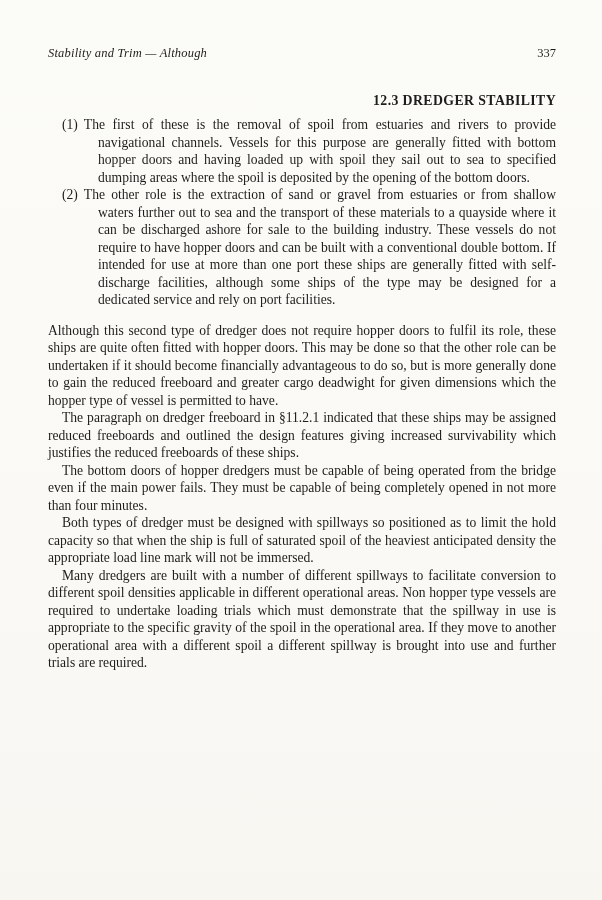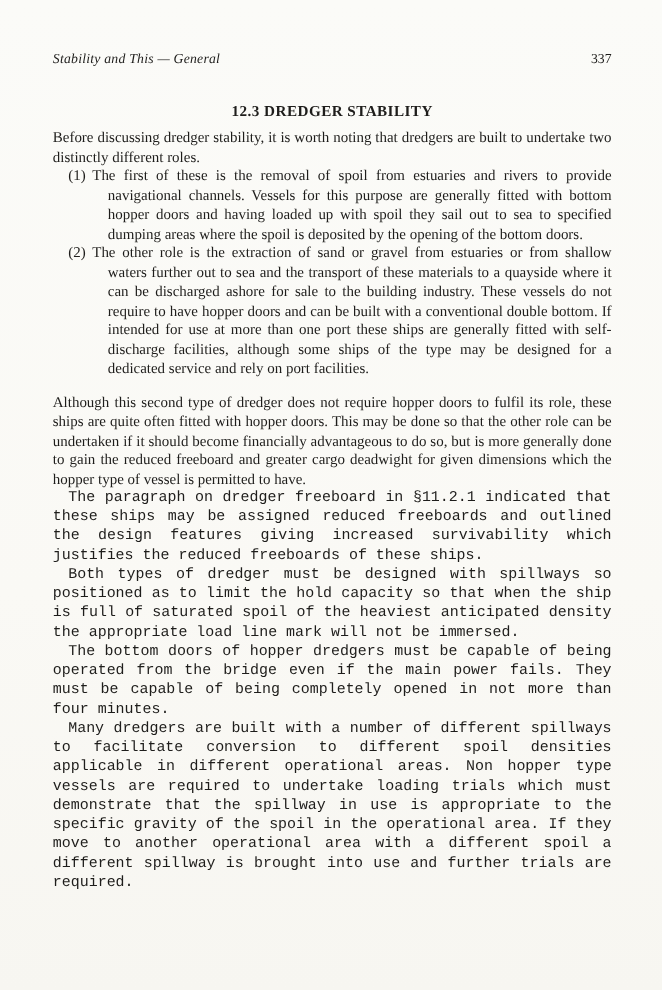--- a/index.html
+++ b/index.html
@@ -22,75 +22,74 @@
     display: flex;
     justify-content: space-between;
     align-items: baseline;
     font-size: 12.5px;
     margin-bottom: 0;
   }
   .running-title { font-style: italic; letter-spacing: 0.2px; }
   .page-number { font-style: normal; margin-top: 20px; }
   .section-heading {
     margin: 32px 0 0 0;
-    text-align: center;
+    text-align: right;
     font-size: 13.8px;
     font-weight: bold;
     letter-spacing: 0.4px;
   }
   .subsection-heading {
     margin: 29px 0 0 0;
     font-size: 13.8px;
     font-weight: normal;
     font-style: italic;
     letter-spacing: 0.2px;
   }
   .body-text {
     margin-top: 7px;
     font-size: 13.6px;
     line-height: 17.5px;
     text-align: justify;
   }
   .para { margin: 0; }
-  .para.indent { text-indent: 14px; font-family: Liberation Mono, monospace; }
+  .para.indent { text-indent: 14px; }
   .para.after-list { margin-top: 13px; }
   .list-item {
     padding-left: 50px;
     text-indent: -36px;
     margin: 0;
   }
   .list-item .marker { margin-right: 6px; }
 </style>
 </head>
 <body>
 
 <div class="page">
 
   <header class="running-header">
-    <span class="running-title">Stability and This — General</span>
+    <span class="running-title">Stability and Trim — Although</span>
     <span class="page-number">337</span>
   </header>
 
   <h1 class="section-heading">12.3 DREDGER STABILITY</h1>
 
 
   <div class="body-text">
 
-    <p class="para">Before discussing dredger stability, it is worth noting that dredgers are built to undertake two distinctly different roles.</p>
 
     <div class="num-list">
       <div class="list-item">
         <span class="marker">(1)</span><span class="list-text">The first of these is the removal of spoil from estuaries and rivers to provide navigational channels. Vessels for this purpose are generally fitted with bottom hopper doors and having loaded up with spoil they sail out to sea to specified dumping areas where the spoil is deposited by the opening of the bottom doors.</span>
       </div>
       <div class="list-item">
         <span class="marker">(2)</span><span class="list-text">The other role is the extraction of sand or gravel from estuaries or from shallow waters further out to sea and the transport of these materials to a quayside where it can be discharged ashore for sale to the building industry. These vessels do not require to have hopper doors and can be built with a conventional double bottom. If intended for use at more than one port these ships are generally fitted with self-discharge facilities, although some ships of the type may be designed for a dedicated service and rely on port facilities.</span>
       </div>
     </div>
 
     <p class="para after-list">Although this second type of dredger does not require hopper doors to fulfil its role, these ships are quite often fitted with hopper doors. This may be done so that the other role can be undertaken if it should become financially advantageous to do so, but is more generally done to gain the reduced freeboard and greater cargo deadwight for given dimensions which the hopper type of vessel is permitted to have.</p>
     <p class="para indent">The paragraph on dredger freeboard in §11.2.1 indicated that these ships may be assigned reduced freeboards and outlined the design features giving increased survivability which justifies the reduced freeboards of these ships.</p>
+    <p class="para indent">The bottom doors of hopper dredgers must be capable of being operated from the bridge even if the main power fails. They must be capable of being completely opened in not more than four minutes.</p>
     <p class="para indent">Both types of dredger must be designed with spillways so positioned as to limit the hold capacity so that when the ship is full of saturated spoil of the heaviest anticipated density the appropriate load line mark will not be immersed.</p>
-    <p class="para indent">The bottom doors of hopper dredgers must be capable of being operated from the bridge even if the main power fails. They must be capable of being completely opened in not more than four minutes.</p>
     <p class="para indent">Many dredgers are built with a number of different spillways to facilitate conversion to different spoil densities applicable in different operational areas. Non hopper type vessels are required to undertake loading trials which must demonstrate that the spillway in use is appropriate to the specific gravity of the spoil in the operational area. If they move to another operational area with a different spoil a different spillway is brought into use and further trials are required.</p>
 
   </div>
 
 </div>
 
 </body></html>

